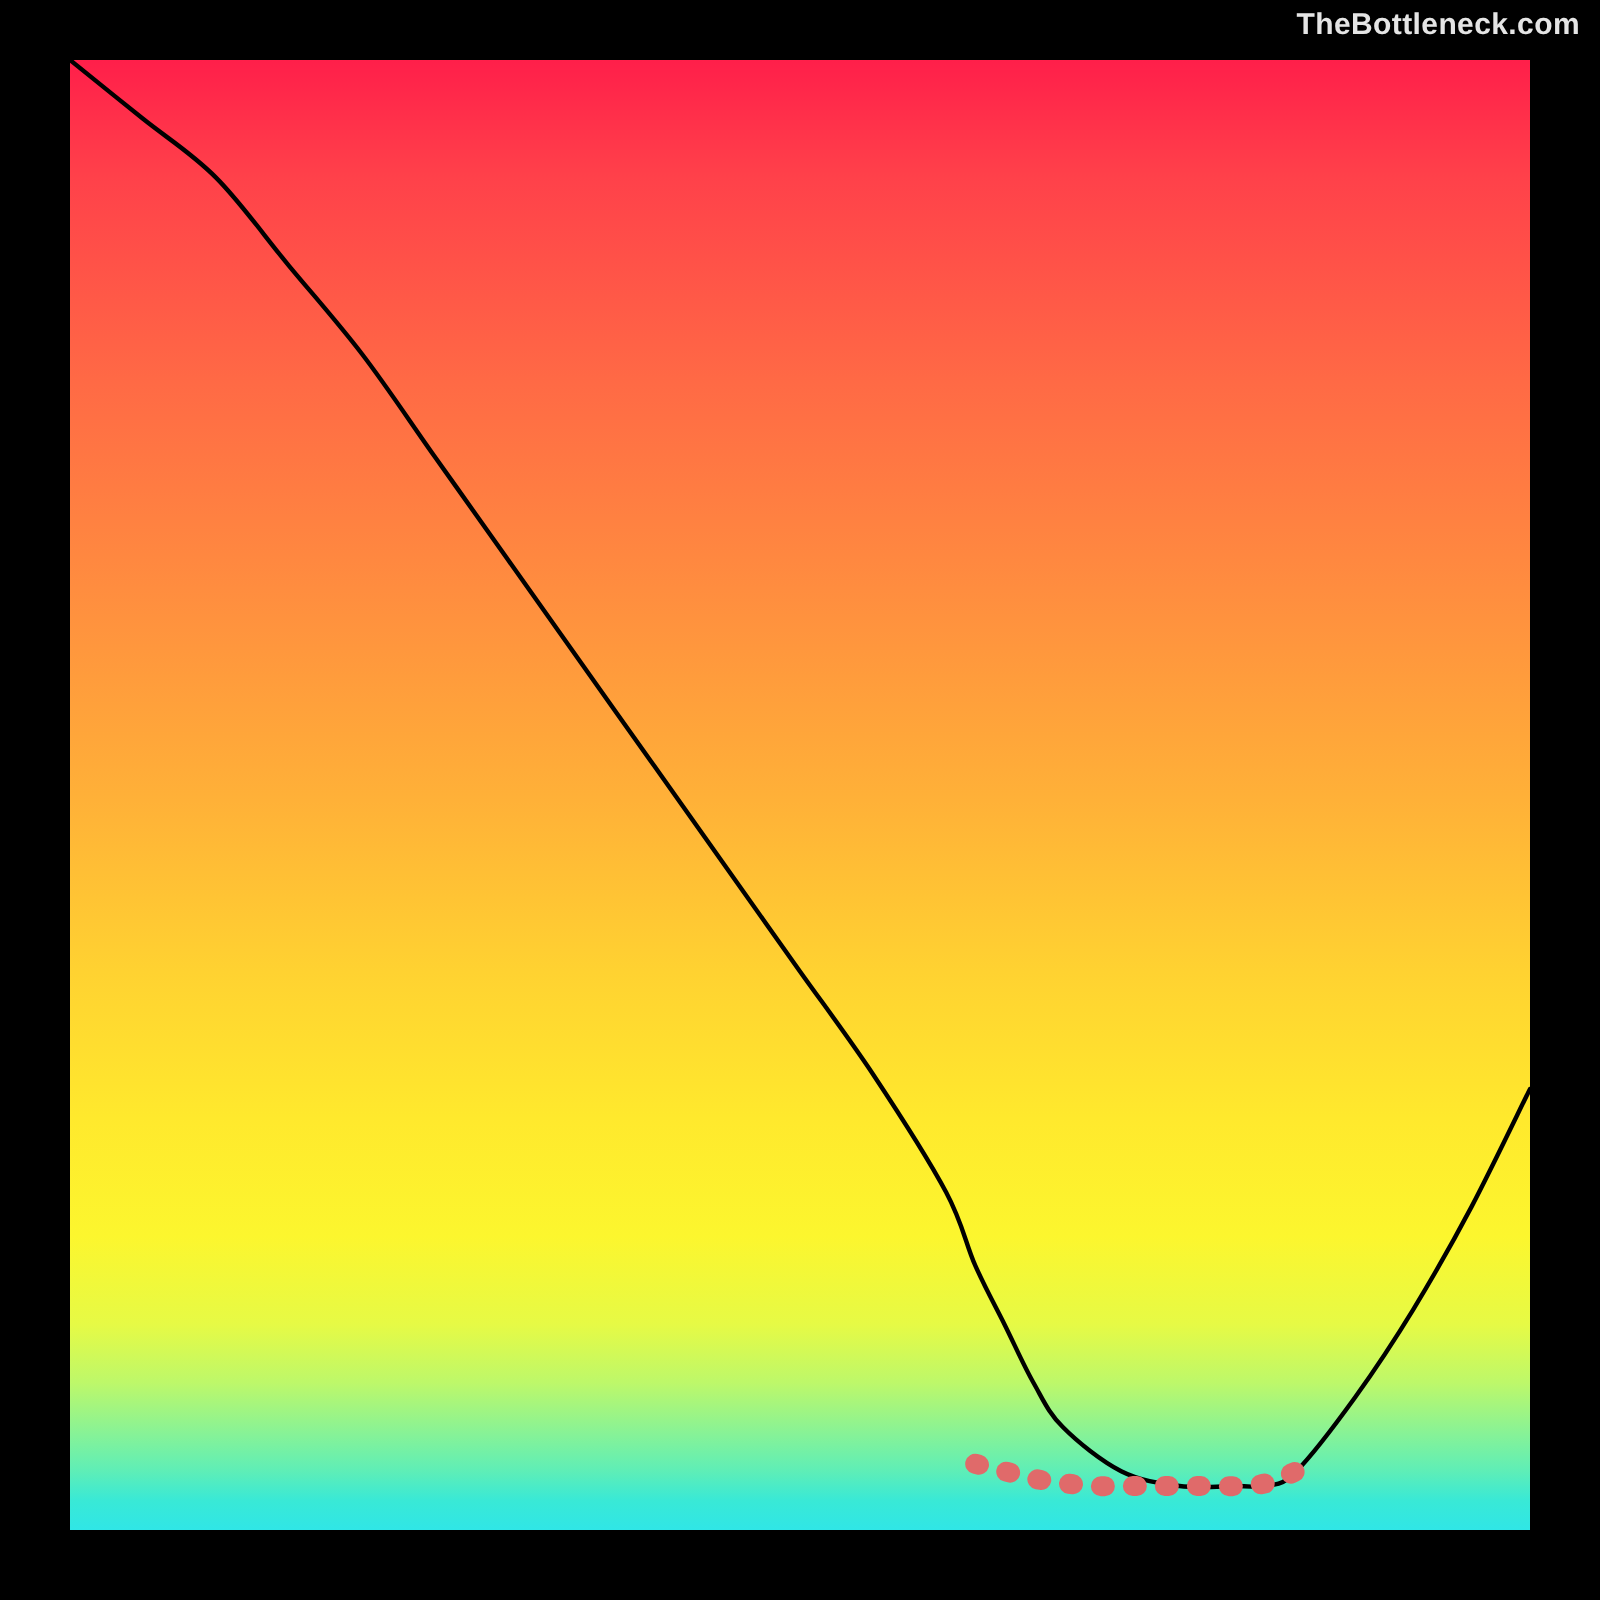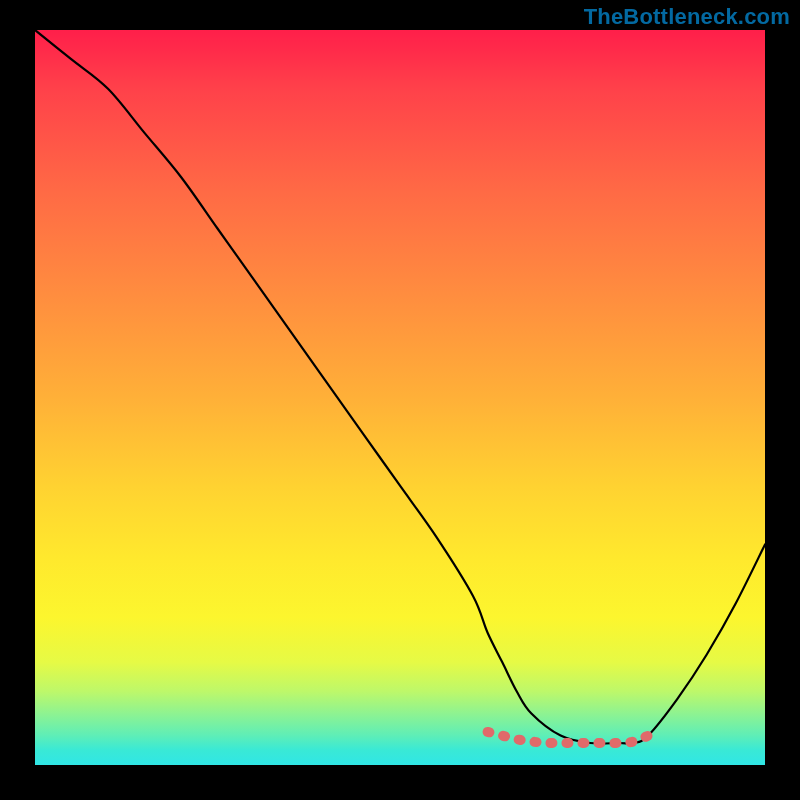--- a/index.html
+++ b/index.html
@@ -14,22 +14,22 @@
   .frame {
     position: relative;
     width: 800px;
     height: 800px;
     background: #000;
   }
   .watermark {
     position: absolute;
     top: 4px;
     right: 10px;
-    color: #0369a1;
-    font-size: 22px;
+    color: #e5e5e5;
+    font-size: 15px;
     font-weight: 600;
     letter-spacing: 0.2px;
     z-index: 10;
   }
   .plot-area {
     position: absolute;
     left: 35px;
     top: 30px;
     width: 730px;
     height: 735px;

